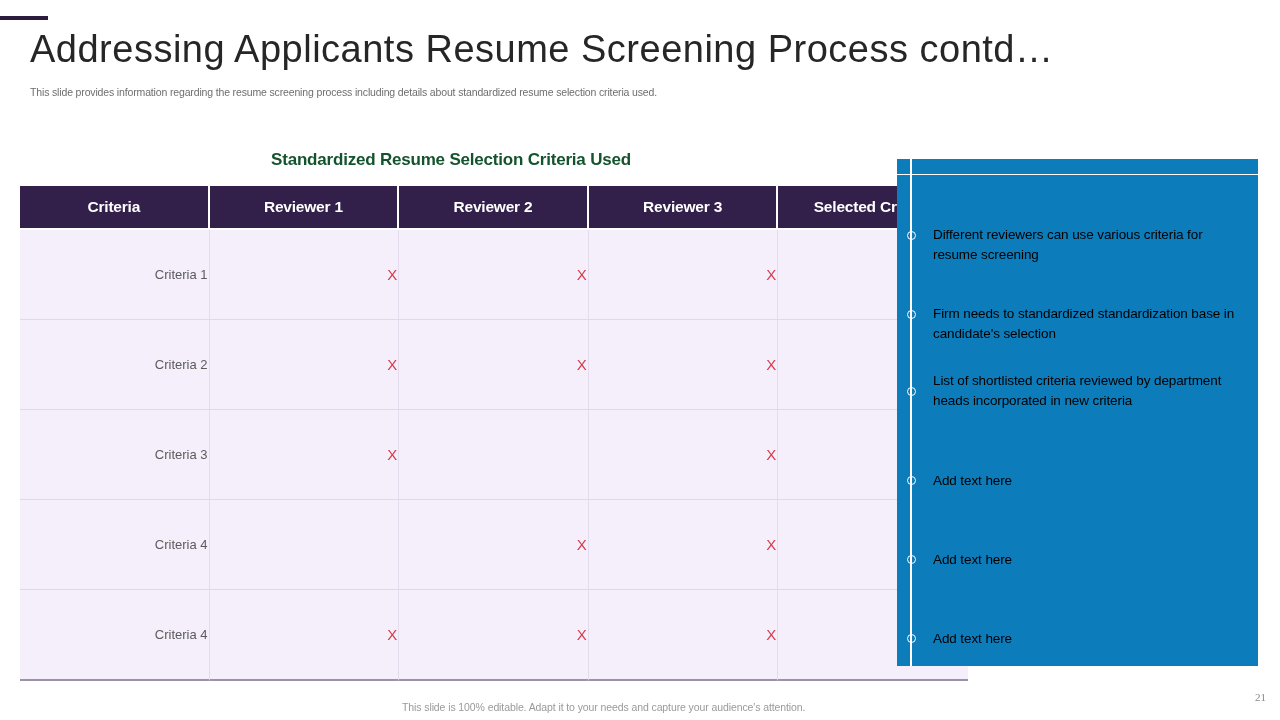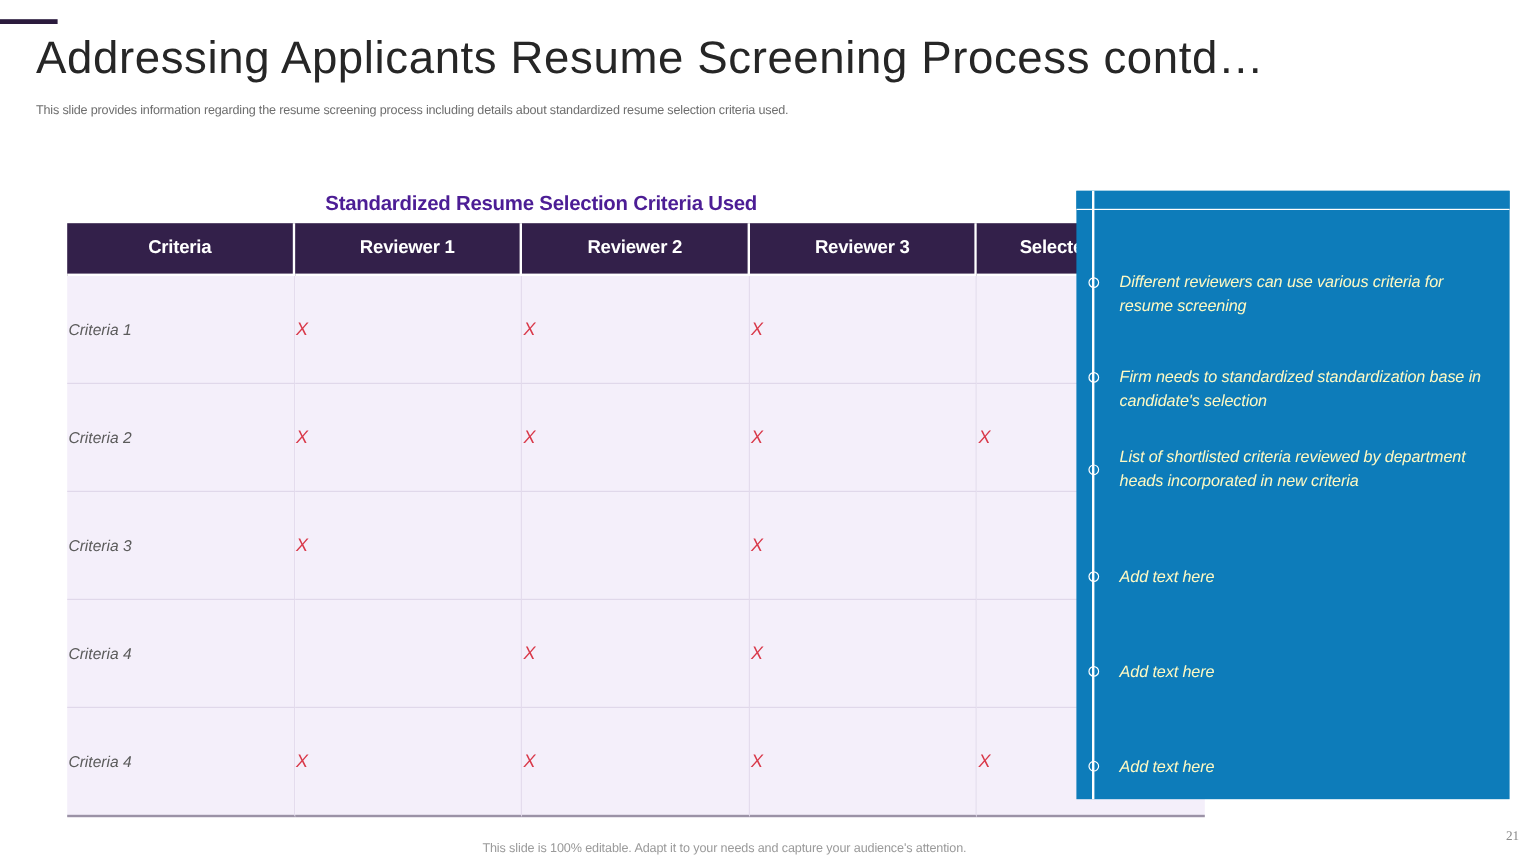--- a/index.html
+++ b/index.html
@@ -46,63 +46,61 @@
     font-size: 10.5px;
     color: #6e6e6e;
     letter-spacing: -0.15px;
     white-space: nowrap;
   }
 
   
   .table-heading {
     position: absolute;
     left: 20px;
-    top: 160px;
+    top: 150px;
     width: 862px;
     text-align: center;
     font-size: 17px;
     font-weight: bold;
-    color: #4c1d95;
+    color: #14532d;
     letter-spacing: -0.2px;
   }
 
   .criteria-table {
     position: absolute;
     left: 20px;
     top: 186px;
     width: 948px;
     border-collapse: separate;
     border-spacing: 0;
     table-layout: fixed;
-    margin-left: 36px;
   }
   .criteria-table th {
     background: #33204a;
     color: #ffffff;
     font-size: 15.5px;
     font-weight: bold;
     height: 42px;
     text-align: center;
     letter-spacing: -0.2px;
     border-right: 2px solid #ffffff;
     border-bottom: 2px solid #ffffff;
     padding: 0 2px;
   }
   .criteria-table th:last-child { border-right: none; }
 
   .criteria-table td {
     background: #f4effa;
     height: 87px;
-    text-align: left;
+    text-align: right;
     vertical-align: middle;
     font-size: 13px;
     color: #5c5c5c;
     border-right: 1px solid #e4dced;
     border-bottom: 1px solid #e0d8ea;
-    font-style: italic;
   }
   .criteria-table td:last-child { border-right: none; }
   .criteria-table tr:last-child td { border-bottom: 2px solid #9b92a6; }
   .criteria-table td.label-cell { color: #5b5b5b; }
   .criteria-table td .xmark {
     color: #d9394a;
     font-size: 15px;
     font-weight: 400;
     font-family: "Liberation Sans", sans-serif;
   }
@@ -158,25 +156,24 @@
     height: 9px;
     border: 1.5px solid #ffffff;
     border-radius: 50%;
     background: transparent;
     box-sizing: border-box;
   }
   .info-text {
     position: absolute;
     left: 36px;
     width: 315px;
-    color: #fef9c3;
+    color: #000000;
     font-size: 13.5px;
     line-height: 19.5px;
     letter-spacing: -0.1px;
-    font-style: italic;
   }
 
   
   .footer-note {
     position: absolute;
     left: 402px;
     top: 701px;
     font-size: 10.5px;
     color: #9a9a9a;
     letter-spacing: -0.1px;

